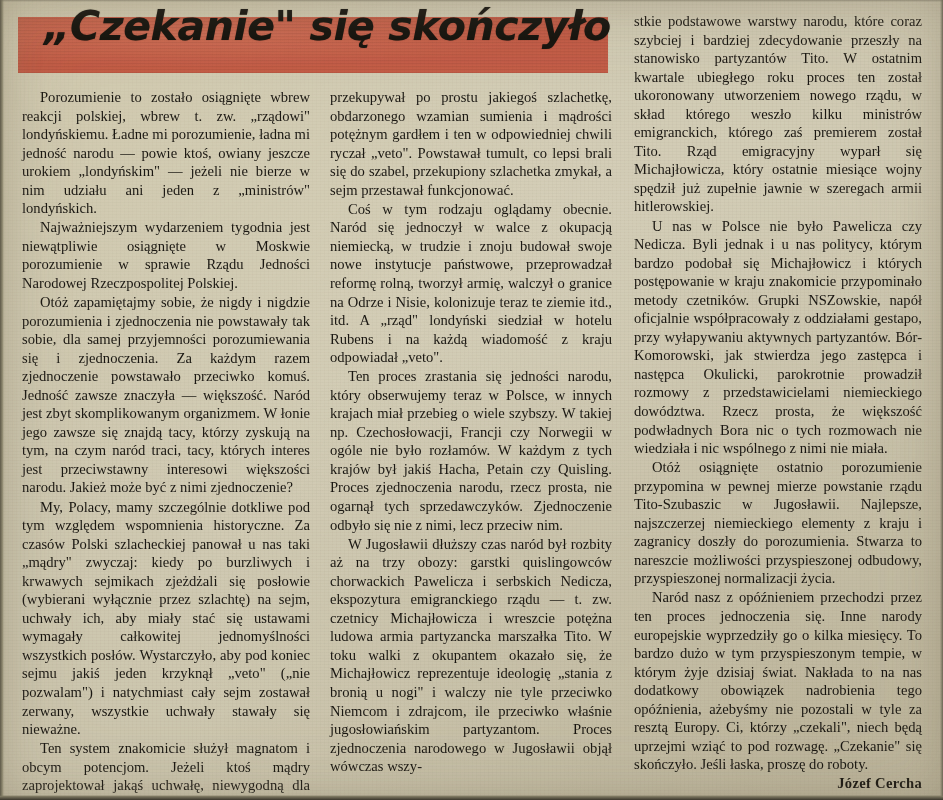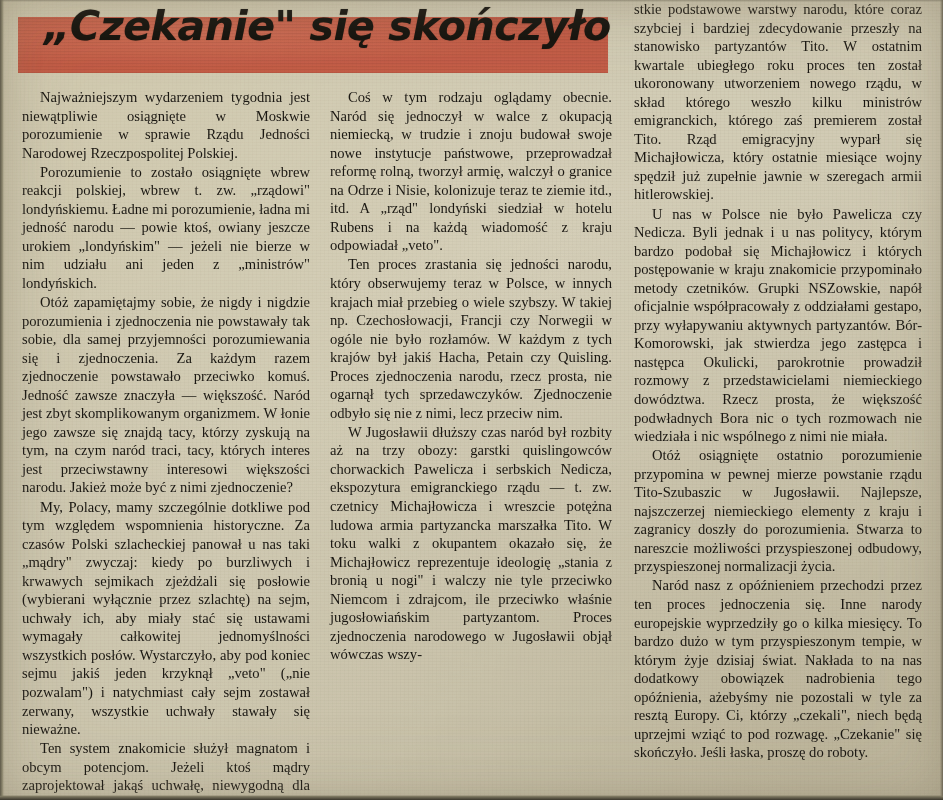--- a/index.html
+++ b/index.html
@@ -104,21 +104,21 @@
     width: 280px;
     font-size: 14.6px;
     line-height: 18.55px;
     text-align: justify;
     text-justify: inter-word;
     hyphens: manual;
     color: #1b1813;
   }
   #col1 { left: 22px;  top: 88px; width: 288px; }
   #col2 { left: 330px; top: 88px; width: 282px; }
-  #col3 { left: 634px; top: 0;  width: 288px; }
+  #col3 { left: 634px; top: 12px;  width: 288px; }
 
   .col p {
     margin: 0 0 0.5px 0;
     text-indent: 18px;
   }
   .col p.noindent { text-indent: 0; }
   .byline {
     margin-top: 3px;
     text-align: right;
     font-weight: bold;
@@ -135,38 +135,40 @@
 <body>
 
 <div id="page">
 
   <div id="banner"></div>
   <div id="headline">„Czekanie" się skończyło</div>
 
   <div id="columns">
 
     <div class="col" id="col1">
+      <p>Porozumienie to zostało osiągnięte wbrew reakcji polskiej, wbrew t. zw. „rządowi" londyńskiemu. Ładne mi porozumienie, ładna mi jedność narodu — powie ktoś, owiany jeszcze urokiem „londyńskim" — jeżeli nie bierze w nim udziału ani jeden z „ministrów" londyńskich.</p>
       <p>Najważniejszym wydarzeniem tygodnia jest niewątpliwie osiągnięte w Moskwie porozumienie w sprawie Rządu Jedności Narodowej Rzeczpospolitej Polskiej.</p>
-      <p>Porozumienie to zostało osiągnięte wbrew reakcji polskiej, wbrew t. zw. „rządowi" londyńskiemu. Ładne mi porozumienie, ładna mi jedność narodu — powie ktoś, owiany jeszcze urokiem „londyńskim" — jeżeli nie bierze w nim udziału ani jeden z „ministrów" londyńskich.</p>
       <p>Otóż zapamiętajmy sobie, że nigdy i nigdzie porozumienia i zjednoczenia nie powstawały tak sobie, dla samej przyjemności porozumiewania się i zjednoczenia. Za każdym razem zjednoczenie powstawało przeciwko komuś. Jedność zawsze znaczyła — większość. Naród jest zbyt skomplikowanym organizmem. W łonie jego zawsze się znajdą tacy, którzy zyskują na tym, na czym naród traci, tacy, których interes jest przeciwstawny interesowi większości narodu. Jakież może być z nimi zjednoczenie?</p>
       <p>My, Polacy, mamy szczególnie dotkliwe pod tym względem wspomnienia historyczne. Za czasów Polski szlacheckiej panował u nas taki „mądry" zwyczaj: kiedy po burzliwych i krwawych sejmikach zjeżdżali się posłowie (wybierani wyłącznie przez szlachtę) na sejm, uchwały ich, aby miały stać się ustawami wymagały całkowitej jednomyślności wszystkich posłów. Wystarczyło, aby pod koniec sejmu jakiś jeden krzyknął „veto" („nie pozwalam") i natychmiast cały sejm zostawał zerwany, wszystkie uchwały stawały się nieważne.</p>
       <p>Ten system znakomicie służył magnatom i obcym potencjom. Jeżeli ktoś mądry zaprojektował jakąś uchwałę, niewygodną dla magnata, magnat taki</p>
     </div>
 
     <div class="col" id="col2">
+      <p class="noindent">przekupywał po prostu jakiegoś szlachetkę, obdarzonego wzamian sumienia i mądrości potężnym gardłem i ten w odpowiedniej chwili ryczał „veto". Powstawał tumult, co lepsi brali się do szabel, przekupiony szlachetka zmykał, a sejm przestawał funkcjonować.</p>
       <p>Coś w tym rodzaju oglądamy obecnie. Naród się jednoczył w walce z okupacją niemiecką, w trudzie i znoju budował swoje nowe instytucje państwowe, przeprowadzał reformę rolną, tworzył armię, walczył o granice na Odrze i Nisie, kolonizuje teraz te ziemie itd., itd. A „rząd" londyński siedział w hotelu Rubens i na każdą wiadomość z kraju odpowiadał „veto".</p>
       <p>Ten proces zrastania się jedności narodu, który obserwujemy teraz w Polsce, w innych krajach miał przebieg o wiele szybszy. W takiej np. Czechosłowacji, Francji czy Norwegii w ogóle nie było rozłamów. W każdym z tych krajów był jakiś Hacha, Petain czy Quisling. Proces zjednoczenia narodu, rzecz prosta, nie ogarnął tych sprzedawczyków. Zjednoczenie odbyło się nie z nimi, lecz przeciw nim.</p>
       <p>W Jugosławii dłuższy czas naród był rozbity aż na trzy obozy: garstki quislingowców chorwackich Pawelicza i serbskich Nedicza, ekspozytura emigranckiego rządu — t. zw. czetnicy Michajłowicza i wreszcie potężna ludowa armia partyzancka marszałka Tito. W toku walki z okupantem okazało się, że Michajłowicz reprezentuje ideologię „stania z bronią u nogi" i walczy nie tyle przeciwko Niemcom i zdrajcom, ile przeciwko właśnie jugosłowiańskim partyzantom. Proces zjednoczenia narodowego w Jugosławii objął wówczas wszy-</p>
     </div>
 
     <div class="col" id="col3">
       <p class="noindent">stkie podstawowe warstwy narodu, które coraz szybciej i bardziej zdecydowanie przeszły na stanowisko partyzantów Tito. W ostatnim kwartale ubiegłego roku proces ten został ukoronowany utworzeniem nowego rządu, w skład którego weszło kilku ministrów emigranckich, którego zaś premierem został Tito. Rząd emigracyjny wyparł się Michajłowicza, który ostatnie miesiące wojny spędził już zupełnie jawnie w szeregach armii hitlerowskiej.</p>
       <p>U nas w Polsce nie było Pawelicza czy Nedicza. Byli jednak i u nas politycy, którym bardzo podobał się Michajłowicz i których postępowanie w kraju znakomicie przypominało metody czetników. Grupki NSZowskie, napół oficjalnie współpracowały z oddziałami gestapo, przy wyłapywaniu aktywnych partyzantów. Bór-Komorowski, jak stwierdza jego zastępca i następca Okulicki, parokrotnie prowadził rozmowy z przedstawicielami niemieckiego dowództwa. Rzecz prosta, że większość podwładnych Bora nic o tych rozmowach nie wiedziała i nic wspólnego z nimi nie miała.</p>
       <p>Otóż osiągnięte ostatnio porozumienie przypomina w pewnej mierze powstanie rządu Tito-Szubaszic w Jugosławii. Najlepsze, najszczerzej niemieckiego elementy z kraju i zagranicy doszły do porozumienia. Stwarza to nareszcie możliwości przyspieszonej odbudowy, przyspieszonej normalizacji życia.</p>
       <p>Naród nasz z opóźnieniem przechodzi przez ten proces jednoczenia się. Inne narody europejskie wyprzedziły go o kilka miesięcy. To bardzo dużo w tym przyspieszonym tempie, w którym żyje dzisiaj świat. Nakłada to na nas dodatkowy obowiązek nadrobienia tego opóźnienia, ażebyśmy nie pozostali w tyle za resztą Europy. Ci, którzy „czekali", niech będą uprzejmi wziąć to pod rozwagę. „Czekanie" się skończyło. Jeśli łaska, proszę do roboty.</p>
+      <p class="byline">Józef Cercha</p>
     </div>
 
   </div>
 
   <div id="grain"></div>
   <div id="vignette"></div>
   <div class="edge edge-left"></div>
   <div class="edge edge-right"></div>
   <div class="edge edge-top"></div>
   <div class="edge edge-bottom"></div>

